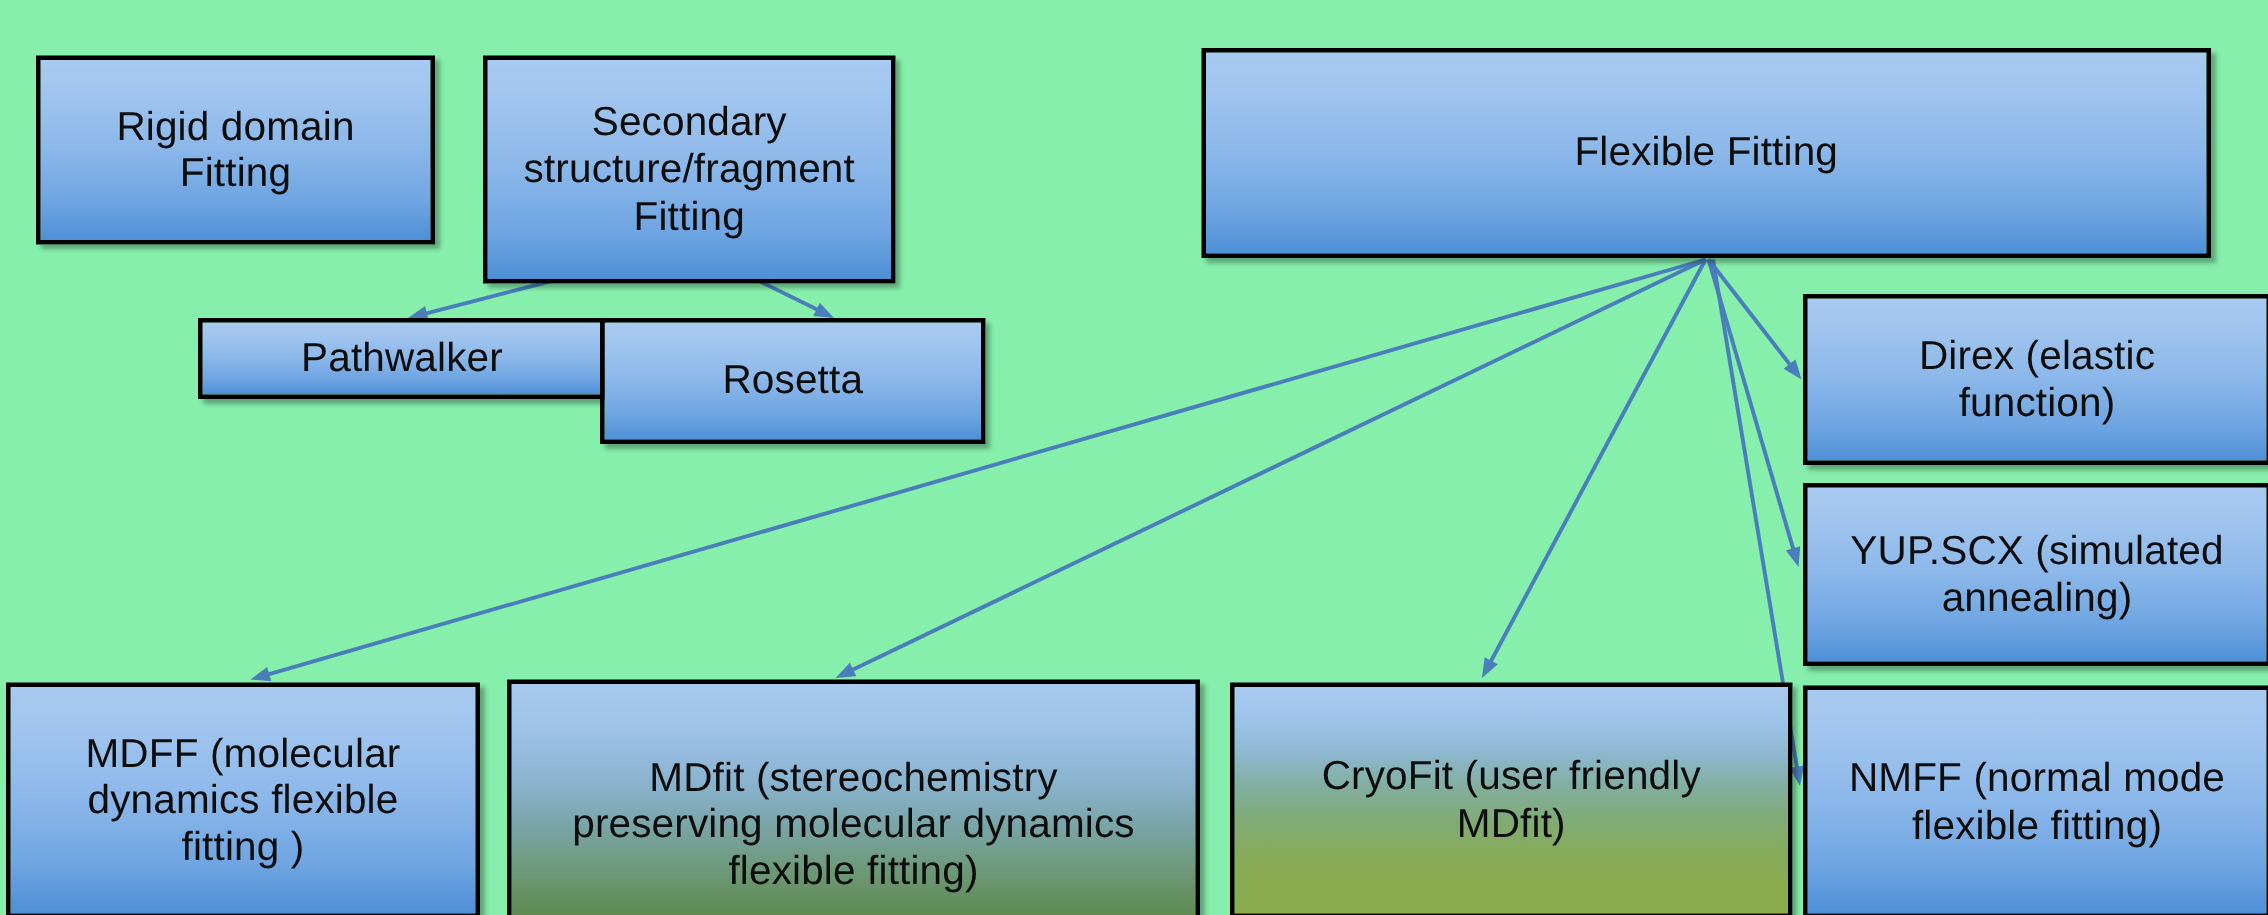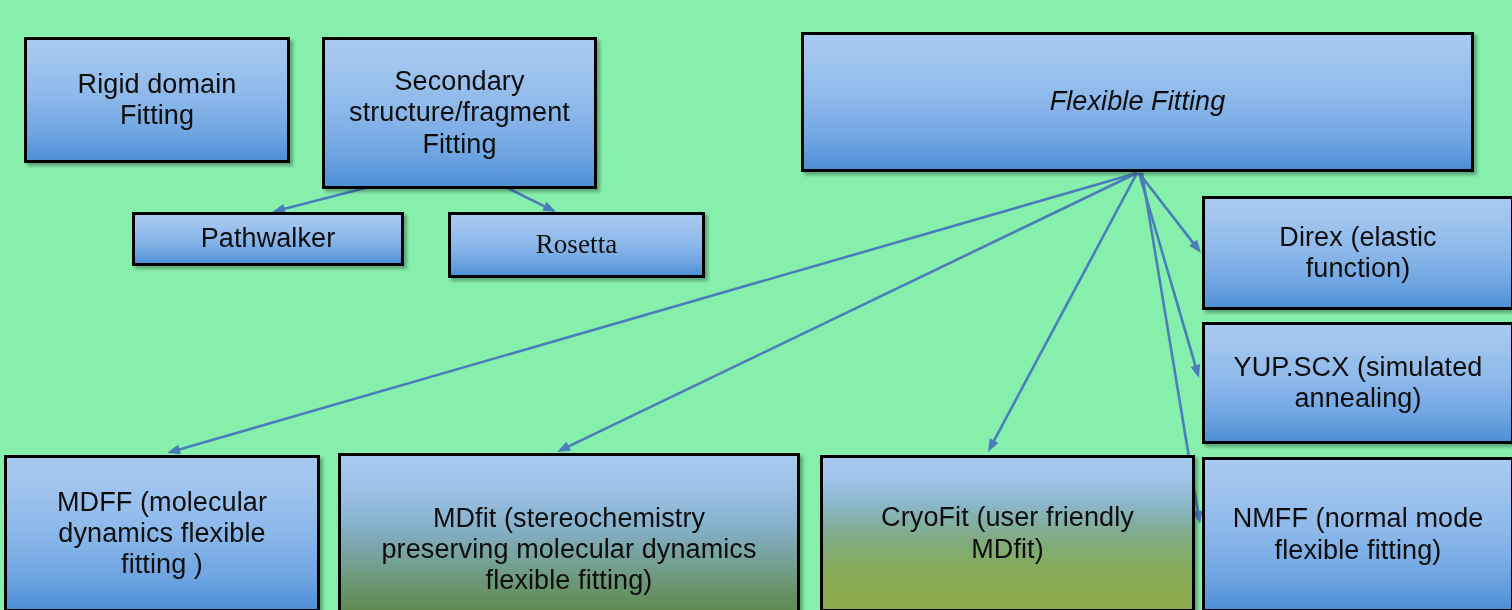--- a/index.html
+++ b/index.html
@@ -109,27 +109,27 @@
       </g>
     </svg>
 
   <div id="node-layer">
       <div class="node" style="left: 24px; top: 37px; width: 266px; height: 126px;">
         <span class="label">Rigid domain<br>Fitting</span>
       </div>
       <div class="node" style="left: 322px; top: 37px; width: 275px; height: 152px;">
         <span class="label">Secondary<br>structure/fragment<br>Fitting</span>
       </div>
-      <div class="node" style="left: 801px; top: 32px; width: 673px; height: 140px; font-style: italic;">
+      <div class="node" style="left: 801px; top: 32px; width: 673px; height: 140px;">
         <span class="label">Flexible Fitting</span>
       </div>
       <div class="node" style="left: 132px; top: 212px; width: 272px; height: 54px;">
         <span class="label">Pathwalker</span>
       </div>
-      <div class="node" style="left: 448px; top: 212px; width: 257px; height: 66px; font-family: Liberation Serif, serif;">
+      <div class="node" style="left: 400px; top: 212px; width: 257px; height: 84px;">
         <span class="label">Rosetta</span>
       </div>
       <div class="node" style="left: 1202px; top: 196px; width: 312px; height: 114px;">
         <span class="label">Direx (elastic<br>function)</span>
       </div>
       <div class="node" style="left: 1202px; top: 322px; width: 312px; height: 122px;">
         <span class="label">YUP.SCX (simulated<br>annealing)</span>
       </div>
       <div class="node" style="left: 1202px; top: 457px; width: 312px; height: 155px;">
         <span class="label">NMFF (normal mode<br>flexible fitting)</span>

